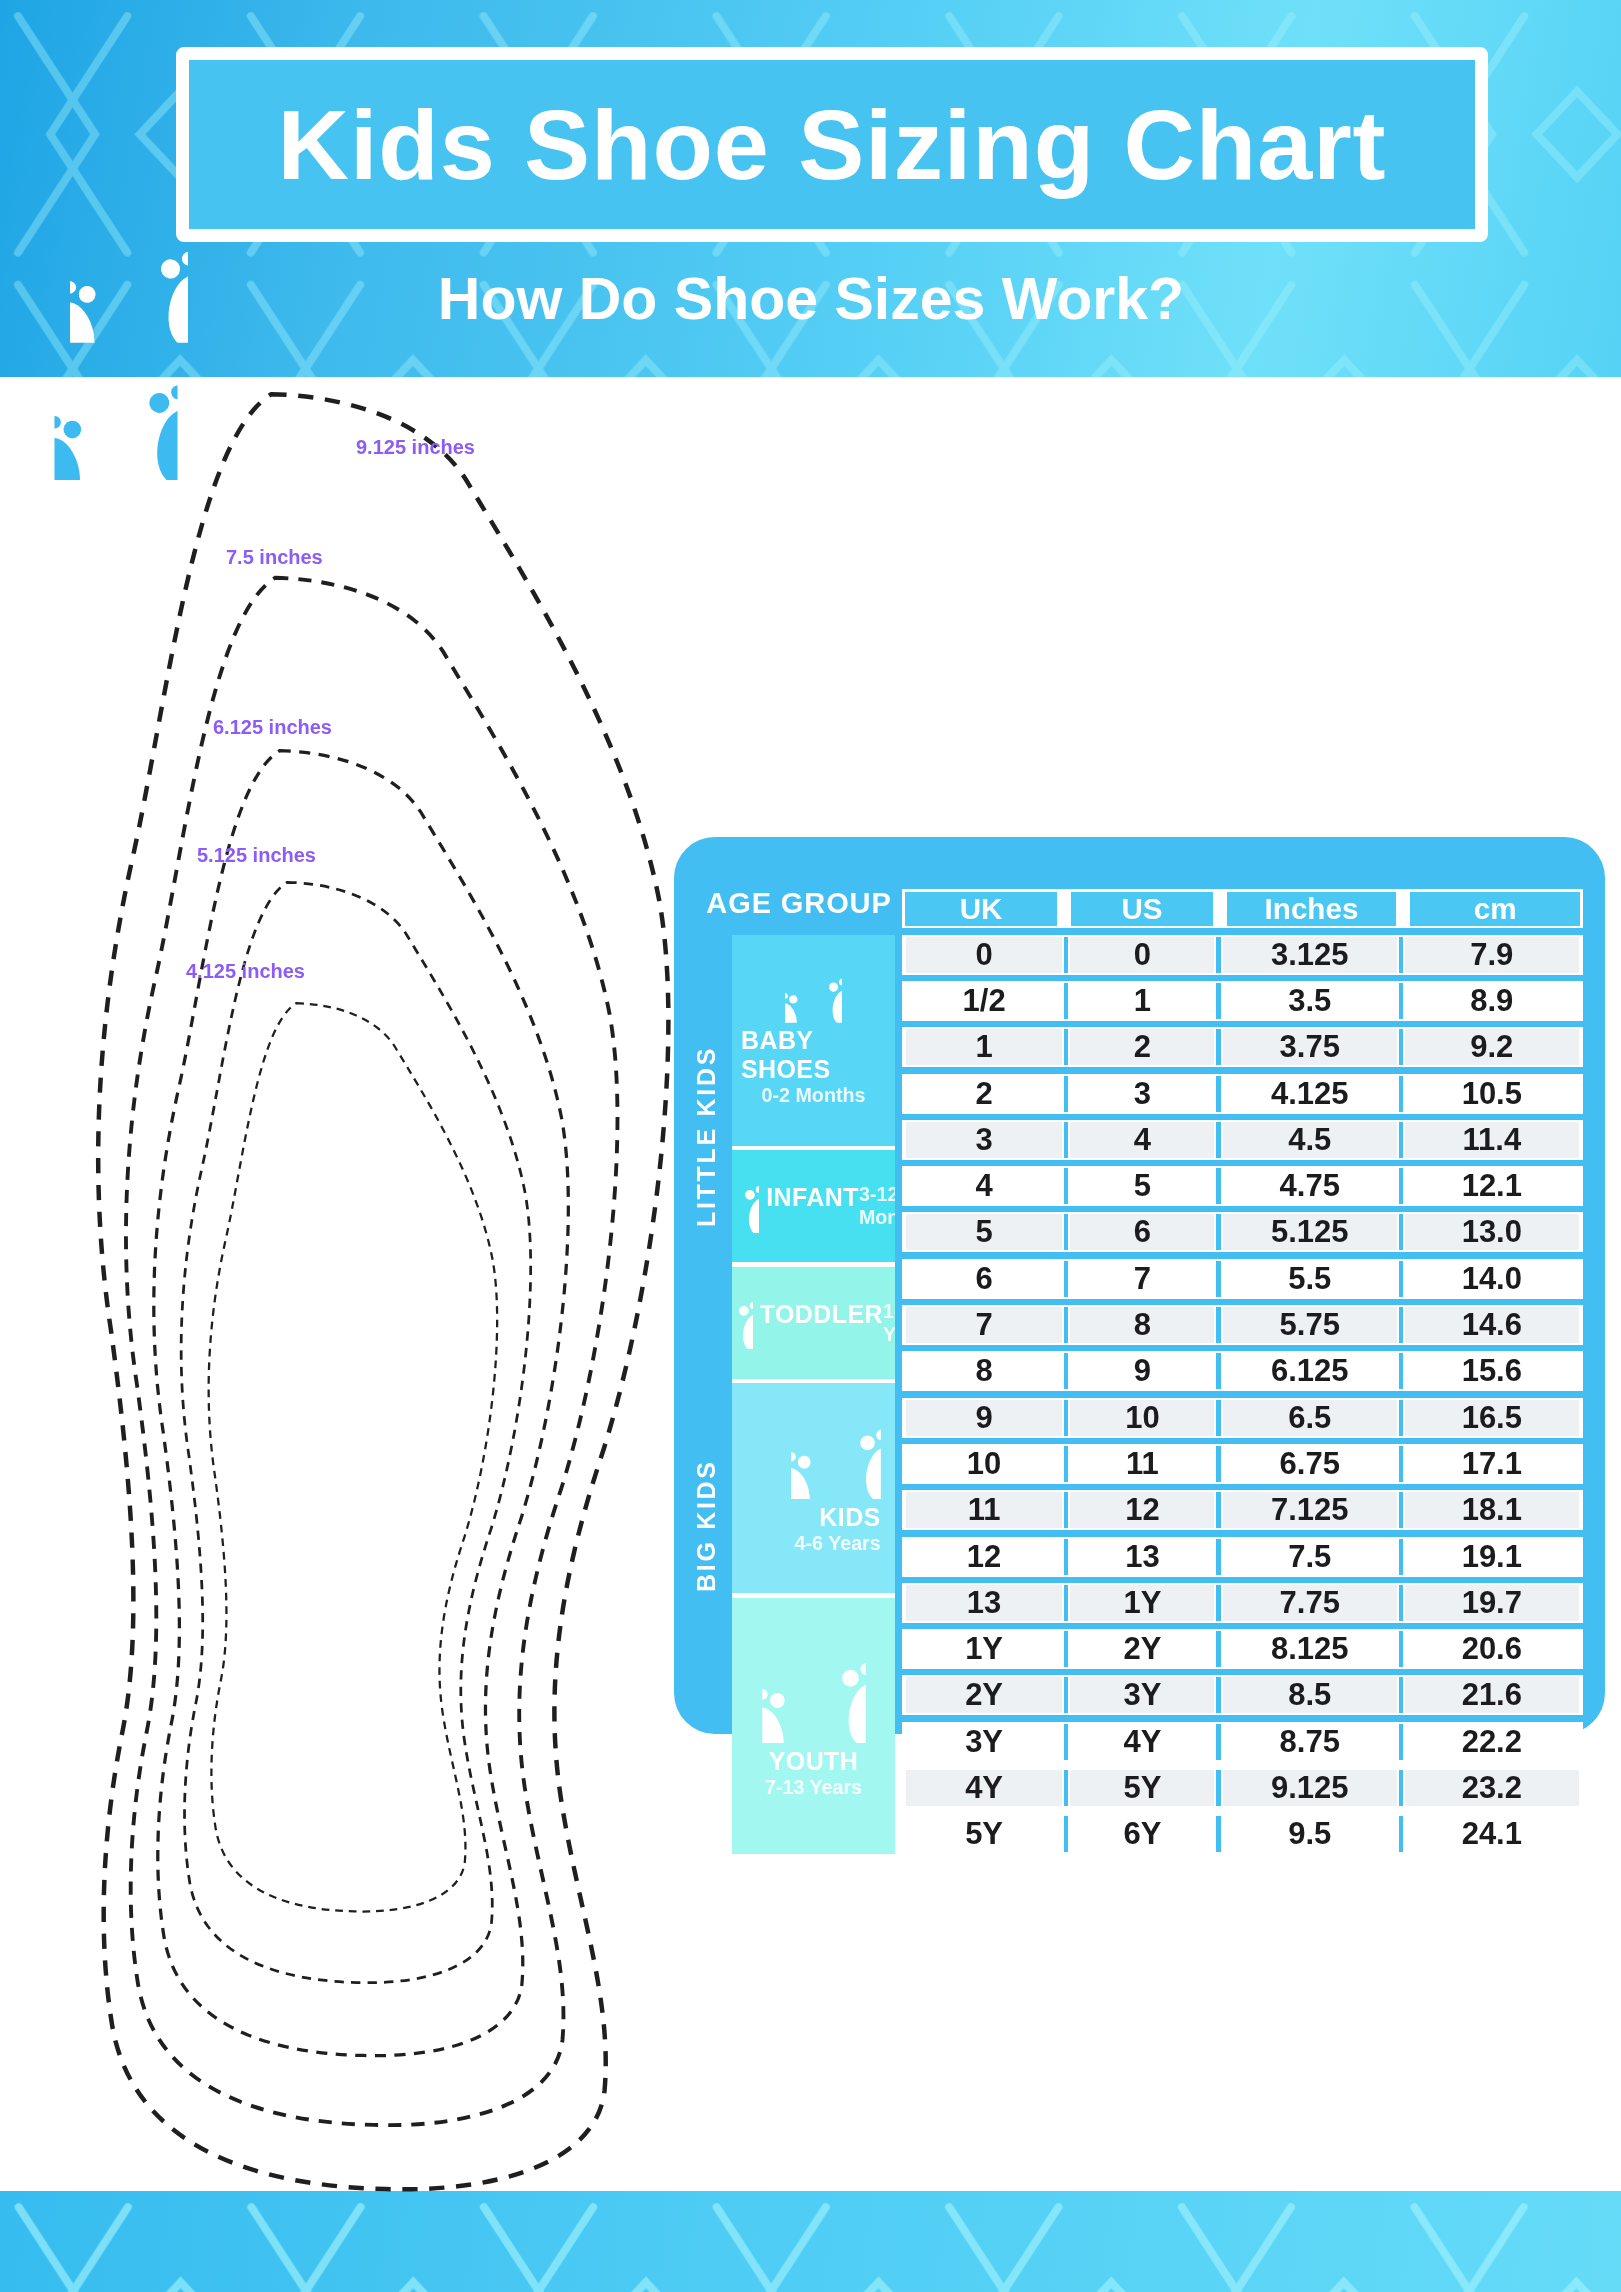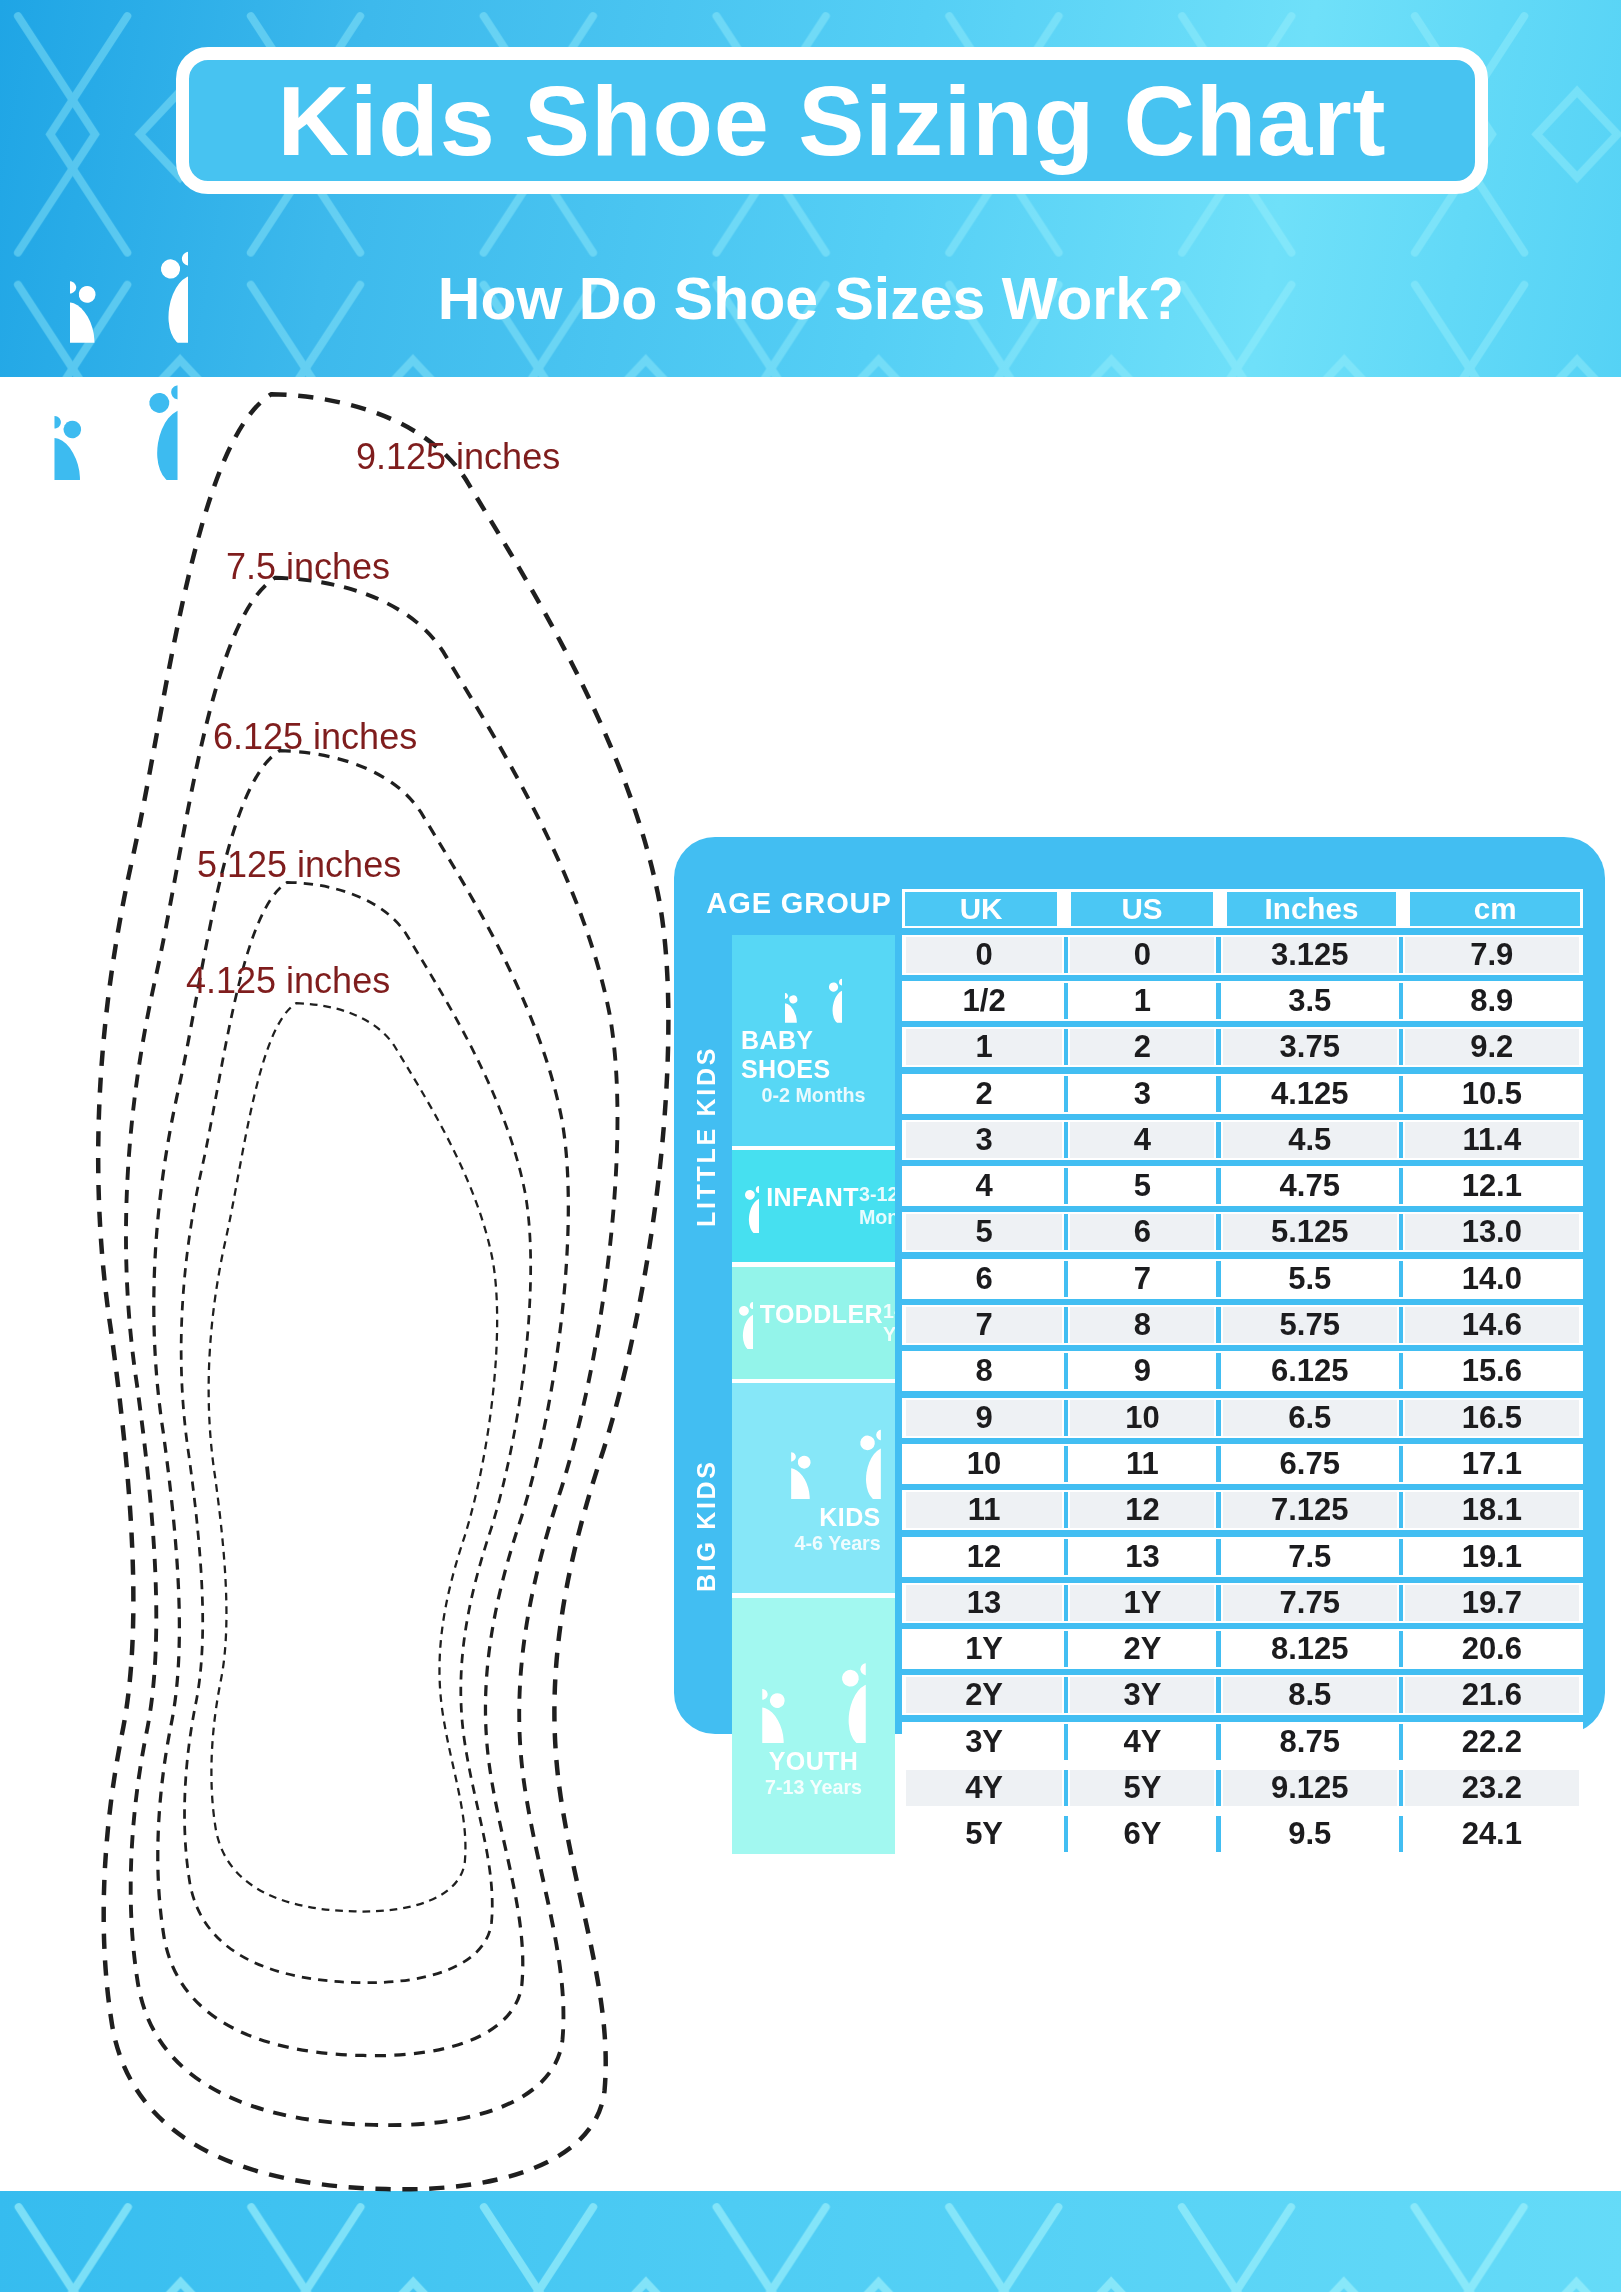--- a/index.html
+++ b/index.html
@@ -3,37 +3,37 @@
 <meta charset="utf-8">
 <style>
   * { margin:0; padding:0; box-sizing:border-box; }
   body { background:#c8c8c8; font-family:"Liberation Sans", sans-serif; }
   .page { position:relative; width:1622px; height:2293px; background:#fff; overflow:hidden; margin:0 auto; }
 
   
   .banner { position:absolute; left:0; top:0; width:1622px; height:377px;
             background:linear-gradient(100deg,#1FA5E5 0%,#3DB9EC 22%,#55CFF5 55%,#6FE0F9 78%,#55D2F5 100%); }
   .banner .pat, .footer .pat { position:absolute; inset:0; }
-  .title-box { position:absolute; left:176px; top:47px; width:1312px; height:147px;
-               background:#47C3F1; border:13.4px solid #fff; border-radius:32px;
+  .title-box { position:absolute; left:176px; top:47px; width:1312px; height:195px;
+               background:#47C3F1; border:13.4px solid #fff; border-radius:8px;
                display:flex; align-items:center; justify-content:center; z-index:2; }
   .title-box h1 { color:#fff; font-size:99px; font-weight:bold; letter-spacing:0.9px; white-space:nowrap; }
   .subtitle { position:absolute; left:0; top:265px; width:1622px; text-align:center;
               color:#fff; font-size:59px; font-weight:bold; z-index:2; }
   .feet-header { position:absolute; left:70px; top:240px; width:118px; height:103px; color:#fff; z-index:2; }
   .feet-diagram { position:absolute; left:54px; top:373px; width:124px; height:107px; color:#3DBBF0; z-index:2; }
 
   
   .footer { position:absolute; left:0; top:2191px; width:1622px; height:102px;
             background:linear-gradient(95deg,#36BCEF 0%,#4ECCF4 45%,#65DBF8 100%); }
 
   
   .outlines { position:absolute; left:0; top:0; width:1622px; height:2293px; z-index:1; pointer-events:none; }
   .outlines path { fill:none; stroke:#1f1f1f; stroke-width:5; stroke-dasharray:17 13; }
-  .size-label { position:absolute; z-index:2; font-size:36px; font-weight:400; color:#7f1d1d; white-space:nowrap; }
+  .size-label { position:absolute; z-index:2; font-size:20px; font-weight:700; color:#8b5cf6; white-space:nowrap; }
   .lb0 { left:356px; top:436px; } .lb1 { left:226px; top:546px; } .lb2 { left:213px; top:716px; }
   .lb3 { left:197px; top:844px; } .lb4 { left:186px; top:960px; }
 
   
   .panel { position:absolute; left:674px; top:837px; width:931px; height:897px;
            background:#42BEF2; border-radius:41px; z-index:3; }
   .age-header { position:absolute; left:31px; top:50px; width:188px; text-align:center;
                 color:#fff; font-size:29px; font-weight:bold; letter-spacing:0.9px; }
   .rail { position:absolute; left:12.5px; width:39px; display:flex; align-items:center; justify-content:center;
           writing-mode:vertical-rl; transform:rotate(180deg);

